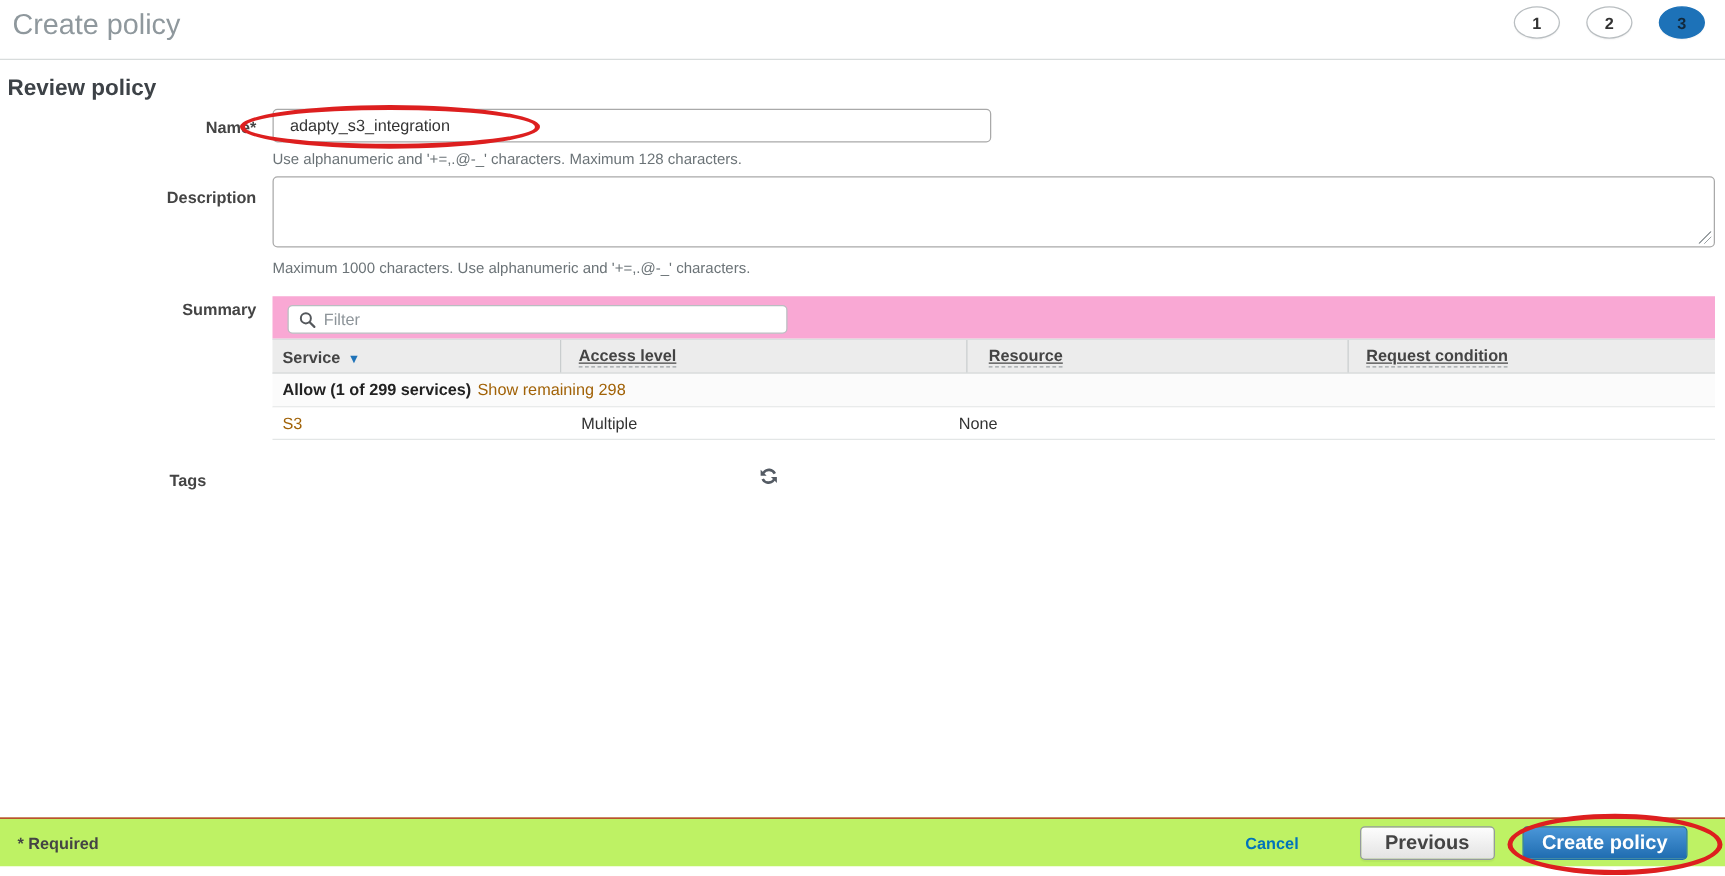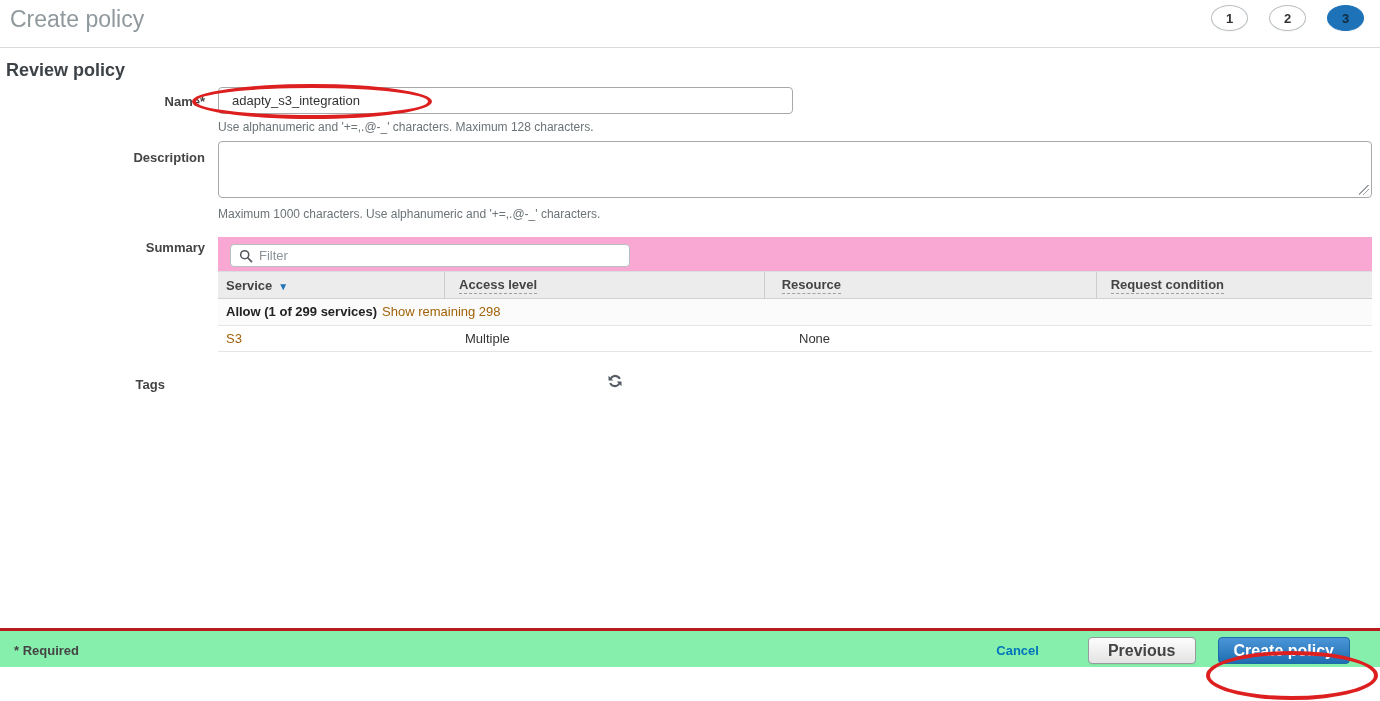--- a/index.html
+++ b/index.html
@@ -48,34 +48,34 @@
   .filter-bar{ background:#f9a8d4; height:34px; padding:7px 12px 0 12px; }
   .filter-box{ width:400px; height:23px; background:#fff; border:1px solid #b9bec1; border-radius:4px;
     display:flex; align-items:center; padding:0 8px; gap:6px; }
   .filter-box input{ border:none; outline:none; flex:1; font-size:13px; font-family:"Liberation Sans",sans-serif; color:#333; }
   .filter-box input::placeholder{ color:#8d9499; }
   .tbl-header{ display:flex; background:#ececec; border-top:1px solid #dadedf; border-bottom:1px solid #cfd3d4;
     height:28px; align-items:center; font-weight:bold; color:#444; }
   .col-1{ width:230px; padding-left:8px; }
   .col-2{ width:325px; padding-left:14px; }
   .col-3{ width:305px; padding-left:17px; }
-  .col-4{ width:281px; padding-left:14px;margin-left:32px; }
-  .tbl-header .col-2,.tbl-header .col-3,.tbl-header .col-4{ border-left:1px solid #c9cdce; height:100%; display:flex; align-items:center; }
+  .col-4{ width:281px; padding-left:14px; }
+  .tbl-header .col-2,.tbl-header .col-3,.tbl-header .col-4{ border-left:1px solid #c9cdce; height:100%; display:flex; align-items:center;text-decoration:underline; }
   .hint-underline{ border-bottom:1px dashed #9aa0a3; padding-bottom:1px; cursor:help; }
   .sort-caret{ color:#1f73b8; font-size:10px; margin-left:6px; }
   .group-row{ height:27px; line-height:26px; background:#fbfbfb; border-bottom:1px solid #e3e6e6; padding-left:8px; }
   .group-row b{ color:#222; }
   .data-row{ display:flex; height:26px; line-height:25px; background:#fff; border-bottom:1px solid #e3e6e6; color:#333; }
   a.link{ color:#a16207; text-decoration:none; cursor:pointer; }
   .group-row a.link{ margin-left:5px; }
 
   .refresh-wrap{ position:absolute; left:607px; top:373px; width:16px; height:16px; cursor:pointer; }
 
   
-  .footer{ position:absolute; left:0; top:628px; width:1380px; height:39px; background:#86efac; border-top:3px solid #b91c1c; }
+  .footer{ position:absolute; left:0; top:654px; width:1380px; height:39px; background:#bef264; border-top:1px solid #b91c1c; }
   .required-note{ position:absolute; left:14px; top:12px; font-weight:bold; color:#444; }
   .footer-actions{ position:absolute; right:30px; top:6px; display:flex; align-items:center; }
   .cancel-link{ color:#0073bb; font-weight:bold; cursor:pointer; text-decoration:none; }
   .btn{ height:27px; border-radius:4px; font-family:"Liberation Sans",sans-serif; font-size:16px; font-weight:bold; cursor:pointer; }
   .btn-previous{ margin-left:49px; padding:0 19px; background:linear-gradient(#fdfdfd,#e3e3e3);
     border:1px solid #949a9e; color:#444; box-shadow:0 1px 1px rgba(0,0,0,.05); }
   .btn-create{ margin-left:22px; padding:0 15px; background:linear-gradient(#4a96d8,#1f6cb0);
     border:1px solid #1b6ca8; color:#fff; }
 </style>
 </head>

